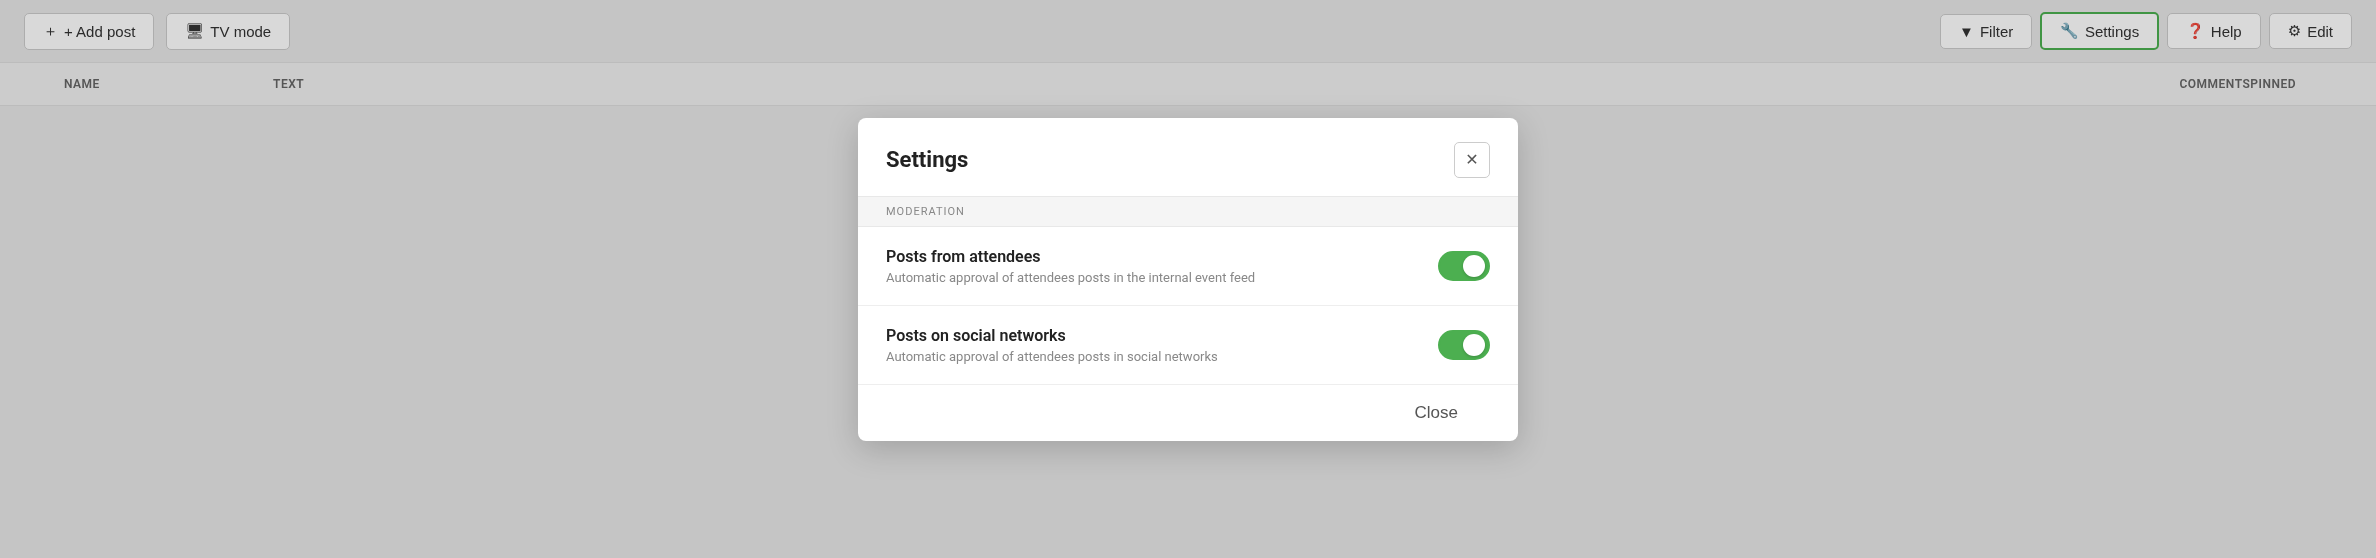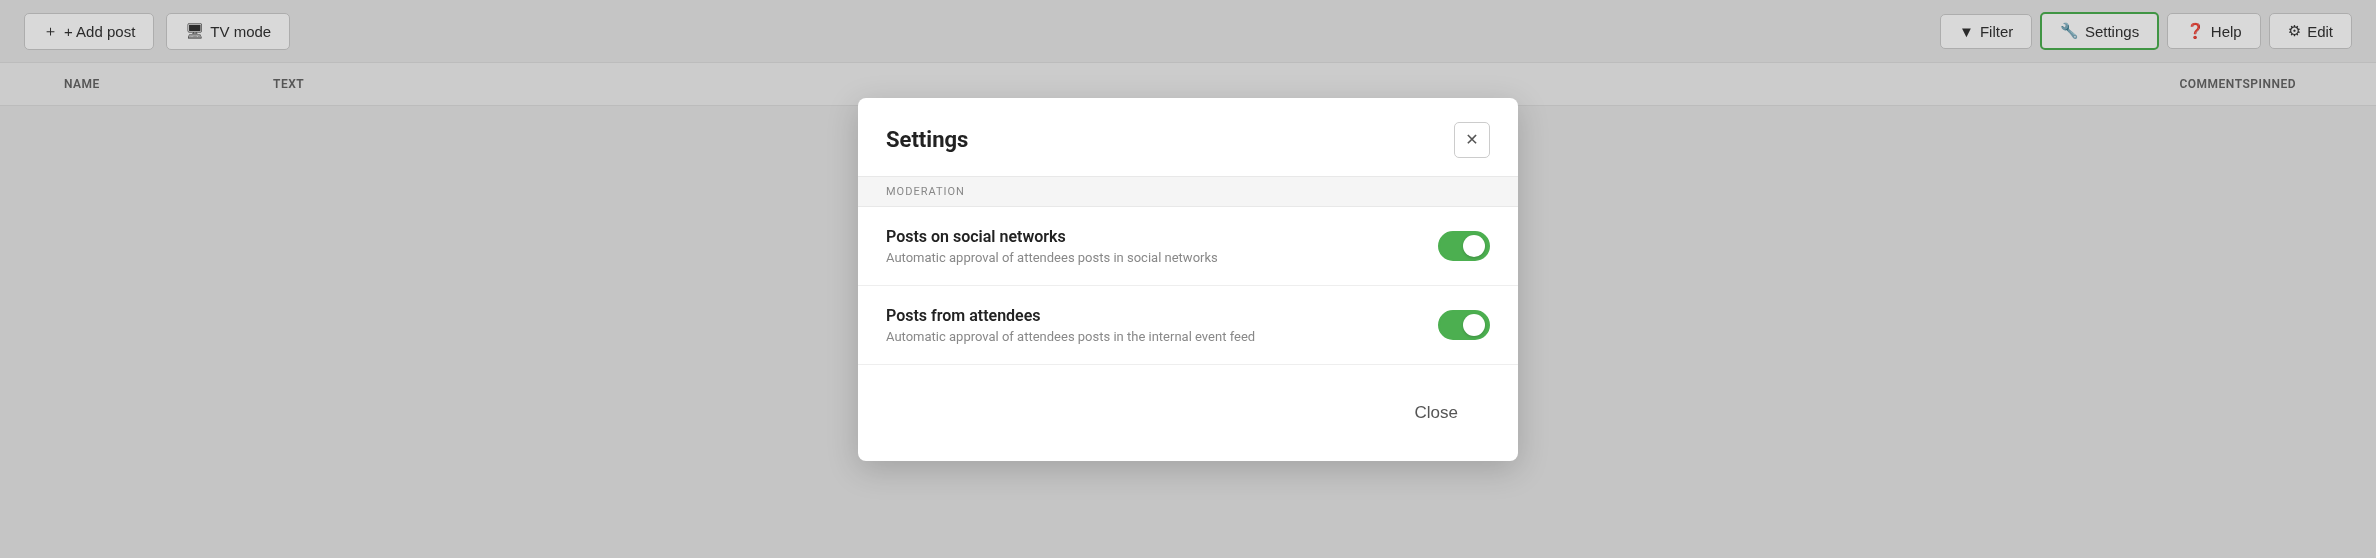--- a/index.html
+++ b/index.html
@@ -191,21 +191,21 @@
       width: 22px;
       height: 22px;
       border-radius: 50%;
       background: #fff;
       box-shadow: 0 1px 3px rgba(0,0,0,0.2);
     }
 
     .modal-footer {
       display: flex;
       justify-content: flex-end;
-      padding: 28px 28px;
+      padding: 8px 28px;
     }
 
     .btn-close-modal {
       padding: 10px 32px;
       background: #fff;
       border: none;
       font-size: 17px;
       color: #555;
       cursor: pointer;
       border-radius: 5px;
@@ -262,40 +262,40 @@
       <button class="modal-close">
         <span>✕</span>
       </button>
     </div>
 
     <div class="section-label">MODERATION</div>
 
     <div class="setting-row">
       <div class="setting-info">
         <div class="setting-title">
-          <span>Posts on social networks</span>
+          <span>Posts from attendees</span>
         </div>
         <div class="setting-desc">
-          <span>Automatic approval of attendees posts in social networks</span>
+          <span>Automatic approval of attendees posts in the internal event feed</span>
         </div>
       </div>
       <div class="toggle">
         <div class="toggle-track">
           <div class="toggle-thumb"></div>
         </div>
       </div>
     </div>
 
     <div class="setting-row">
       <div class="setting-info">
         <div class="setting-title">
-          <span>Posts from attendees</span>
+          <span>Posts on social networks</span>
         </div>
         <div class="setting-desc">
-          <span>Automatic approval of attendees posts in the internal event feed</span>
+          <span>Automatic approval of attendees posts in social networks</span>
         </div>
       </div>
       <div class="toggle">
         <div class="toggle-track">
           <div class="toggle-thumb"></div>
         </div>
       </div>
     </div>
 
     <div class="modal-footer">

